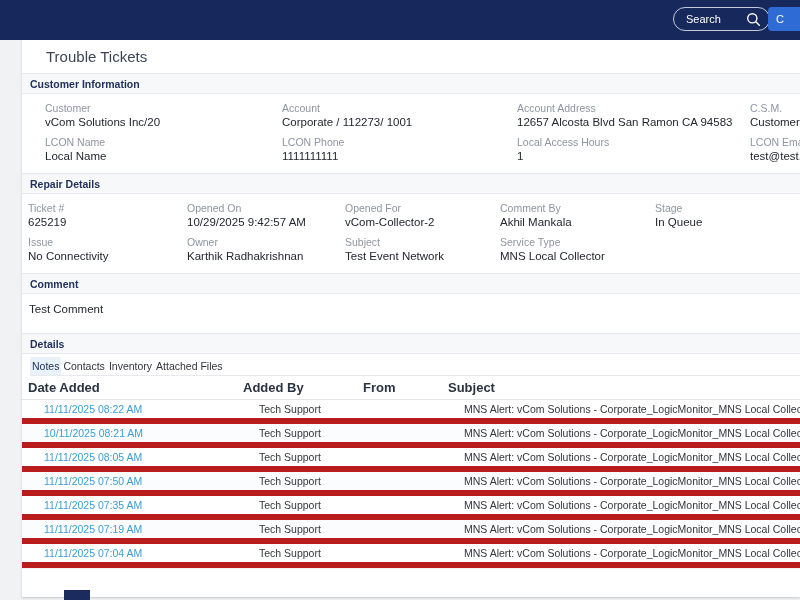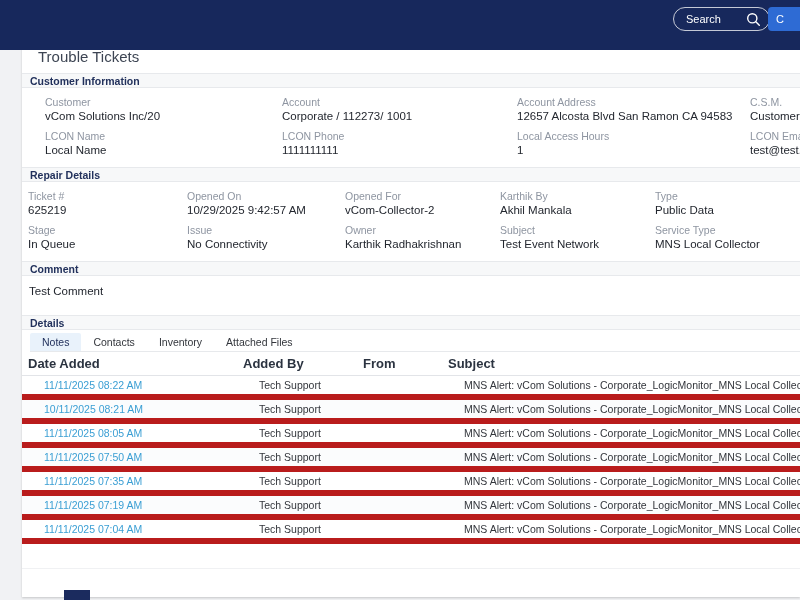--- a/index.html
+++ b/index.html
@@ -1,57 +1,57 @@
 <!DOCTYPE html>
 <html><head>
 <meta charset="utf-8">
 <style>
   * { margin:0; padding:0; box-sizing:border-box; }
   html,body { width:800px; height:600px; overflow:hidden;
     font-family:"Liberation Sans", sans-serif; background:#f1f2f4; }
 
   
-  .navbar { position:absolute; left:0; top:0; width:800px; height:50px;
+  .navbar { position:absolute; left:0; top:0; width:800px; height:40px;
     background:#17285c; z-index:5;text-decoration:underline; }
   .search-pill { position:absolute; right:30px; top:7px; width:97px; height:24px;
     border:1px solid rgba(255,255,255,.75); border-radius:13px;
     display:flex; align-items:center; justify-content:space-between;
     padding:0 8px 0 12px; cursor:text; }
   .search-pill .ph { color:#ffffff; font-size:11px; }
   .search-pill svg { flex:0 0 auto; }
   .nav-cta { position:absolute; right:-28px; top:7px; width:60px; height:24px;
     background:#2e6bd4; color:#fff; border:none; border-radius:4px;
     font-size:11px; font-family:"Liberation Sans",sans-serif;
     text-align:left; padding-left:8px; cursor:pointer; }
 
   
   .gutter { position:absolute; left:0; top:38px; width:22px; bottom:0; background:#f1f2f4; }
   .card { position:absolute; left:22px; top:38px; right:0; bottom:3px; background:#ffffff;
     box-shadow:0 1px 2px rgba(0,0,0,.18); overflow:hidden; }
   .page-title { font-size:15px; font-weight:400; color:#3d4553;
-    padding:10px 0 8px 16px; }
-
-  .section-bar { height:15px; background:#f7f8f9; border-top:1px solid #e7e9ec;
+    padding:10px 0 8px 24px; }
+
+  .section-bar { height:21px; background:#f7f8f9; border-top:1px solid #e7e9ec;
     border-bottom:1px solid #e7e9ec; display:flex; align-items:center; padding-left:8px; }
   .section-bar span { font-size:10.5px; font-weight:bold; color:#22315c; }
 
   .fgrid { display:grid; padding:5px 0 6px 6px; }
   .fgrid.cols4 { grid-template-columns:237px 235px 233px 1fr;padding-left:23px; }
   .fgrid.cols5 { grid-template-columns:159px 158px 155px 155px 1fr; }
   .fcell { padding:3px 4px 3px 0; overflow:hidden; }
   .flabel { font-size:10.5px; color:#8e95a1; line-height:13px; white-space:nowrap; }
   .fvalue { font-size:11.5px; color:#23272f; line-height:15px; white-space:nowrap; }
 
   .comment-body { font-size:11.5px; color:#23272f; padding:9px 0 18px 7px; }
   .gap { height:4px; }
 
   
   .tabs { display:flex; align-items:flex-end; height:18px; margin-left:8px;
     border-bottom:1px solid #e7e9ec; margin-right:0; }
-  .tab { font-size:10.5px; color:#33363c; padding:3px 12px; cursor:pointer; white-space:nowrap; }
+  .tab { font-size:10.5px; color:#33363c; padding:3px 2px; cursor:pointer; white-space:nowrap; }
   .tab.active { background:#e9f2fb; color:#22315c; border-radius:2px 2px 0 0; }
 
   
   table { border-collapse:collapse; width:100%; table-layout:fixed; }
   col.c1{width:215px;} col.c2{width:120px;} col.c3{width:85px;}
   th { text-align:left; font-size:13px; font-weight:bold; color:#2b3340;
     padding:4px 4px 4px 6px; border-bottom:1px solid #e2e4e8; white-space:nowrap; }
   td { font-size:10.5px; color:#33363c; padding:3px 4px 3px 22px;
     border-bottom:6px solid #b91c1c; white-space:nowrap; overflow:hidden; }
   tbody tr:nth-child(even) { background:#fbfcfd; }
@@ -128,26 +128,22 @@
     </div>
     <div class="fcell">
       <div class="flabel">Opened On</div>
       <div class="fvalue">10/29/2025 9:42:57 AM</div>
     </div>
     <div class="fcell">
       <div class="flabel">Opened For</div>
       <div class="fvalue">vCom-Collector-2</div>
     </div>
     <div class="fcell">
-      <div class="flabel">Karthik By</div>
+      <div class="flabel">Comment By</div>
       <div class="fvalue">Akhil Mankala</div>
-    </div>
-    <div class="fcell">
-      <div class="flabel">Type</div>
-      <div class="fvalue">Public Data</div>
     </div>
     <div class="fcell">
       <div class="flabel">Stage</div>
       <div class="fvalue">In Queue</div>
     </div>
     <div class="fcell">
       <div class="flabel">Issue</div>
       <div class="fvalue">No Connectivity</div>
     </div>
     <div class="fcell">

